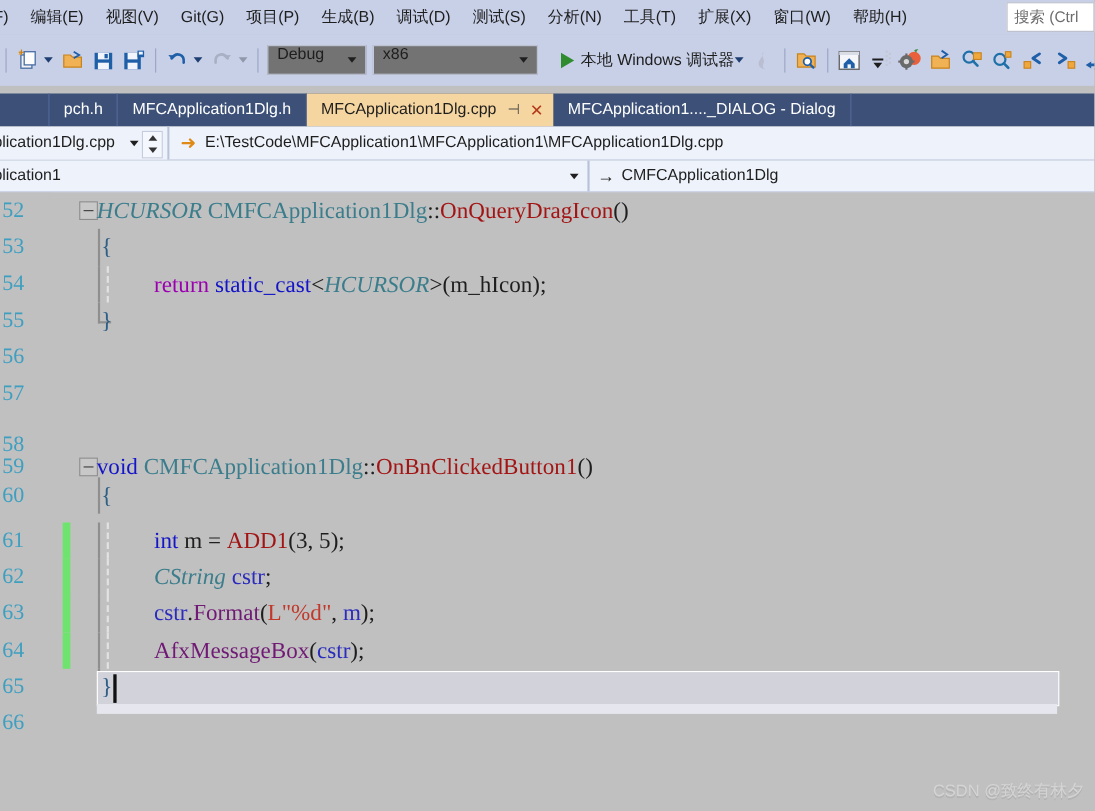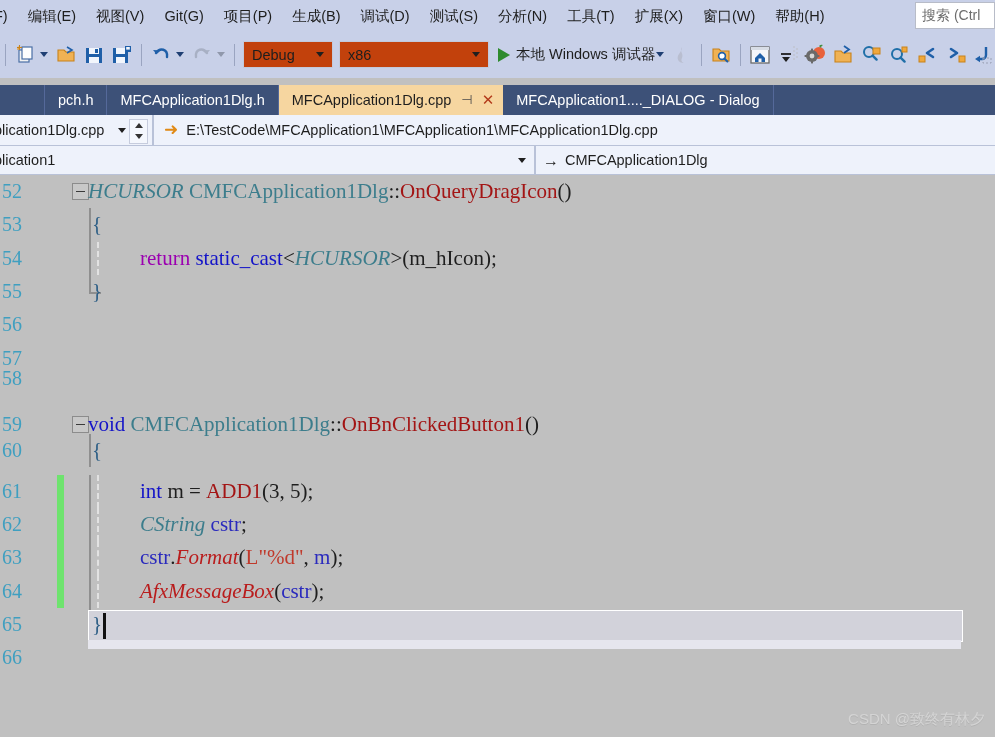--- a/index.html
+++ b/index.html
@@ -48,33 +48,33 @@
     display: flex; align-items: center; justify-content: center;
     height: 30px; min-width: 24px; padding: 0 2px; flex: 0 0 auto;
   }
   .tb-caret {
     width: 0; height: 0; margin: 0 4px 0 1px;
     border-left: 4px solid transparent; border-right: 4px solid transparent;
     border-top: 5px solid #1f3f73; flex: 0 0 auto;
   }
   .tb-caret.dim { border-top-color: #9098ab; }
   .combo {
-    background: #c2410c; border: 1px solid #c3c9da;
-    height: 25px; display: flex; align-items: center;
+    background: #737373; border: 1px solid #c3c9da;
+    height: 25px; display: flex; 
     margin: 0 3px; flex: 0 0 auto; position: relative;
   }
   .combo .val { font-size: 14.5px; color: #1e1e1e; padding: 0 8px; white-space: nowrap; }
   .combo .car {
     width: 0; height: 0; position: absolute; right: 8px; top: 10px;
     border-left: 4.5px solid transparent; border-right: 4.5px solid transparent;
     border-top: 5px solid #1f1f1f;
   }
   .combo.debug { width: 88px; }
   .combo.plat { width: 148px; }
-  .run-btn { display: flex; align-items: center; margin-left: 6px; flex: 0 0 auto; }
+  .run-btn { display: flex; align-items: center; margin-left: 18px; flex: 0 0 auto; }
   .run-tri {
     width: 0; height: 0; margin-right: 6px;
     border-top: 7px solid transparent; border-bottom: 7px solid transparent;
     border-left: 12px solid #2e8b2e;
   }
   .run-label { font-size: 14.5px; color: #1e1e1e; white-space: nowrap; }
 
   
   .tabbar {
     position: absolute; left: 0; top: 85px; width: 995px; height: 30px;
@@ -207,21 +207,21 @@
   .caret {
     position: absolute; left: 103px; top: 5px; width: 2.5px; height: 26px;
     background: #101010;
   }
 
   
   .k  { color: #1414c8; }            
   .ty { color: #3c7d8c; font-style: italic; }  
   .tn { color: #3c7d8c; }            
   .fn { color: #a31515; }            
-  .fi { color: #b91c1c; font-style: italic; }  
+  .fi { color: #701a75; }  
   .pl { color: #1e1e1e; }            
   .id { color: #2b2bbd; }            
   .ret{ color: #9b00b0; }            
   .st { color: #c0392b; }            
   .brace { color: #2e5f86; }
 
   
   .hscroll {
     position: absolute; left: 88px; top: 614px; width: 873px; height: 9px;
     background: #e6e6ee;
@@ -510,21 +510,21 @@
       <div class="line" style="top:133.2px;position:absolute;width:995px;padding-left:9px;">
         <span class="lnum">56</span>
         <span class="code"></span>
       </div>
 
       <div class="line" style="top:166.5px;position:absolute;width:995px;">
         <span class="lnum">57</span>
         <span class="code"></span>
       </div>
 
-      <div class="line" style="top:187px;position:absolute;width:995px;">
+      <div class="line" style="top:213px;position:absolute;width:995px;">
         <span class="lnum">58</span>
         <span class="code"></span>
       </div>
 
       <div class="line" style="top:233.1px;position:absolute;width:995px;">
         <span class="lnum">59</span>
         <i class="fold"></i>
         <span class="code"><span class="k">void</span><span class="pl"> </span><span class="tn">CMFCApplication1Dlg</span><span class="pl">::</span><span class="fn">OnBnClickedButton1</span><span class="pl">()</span></span>
       </div>
 

